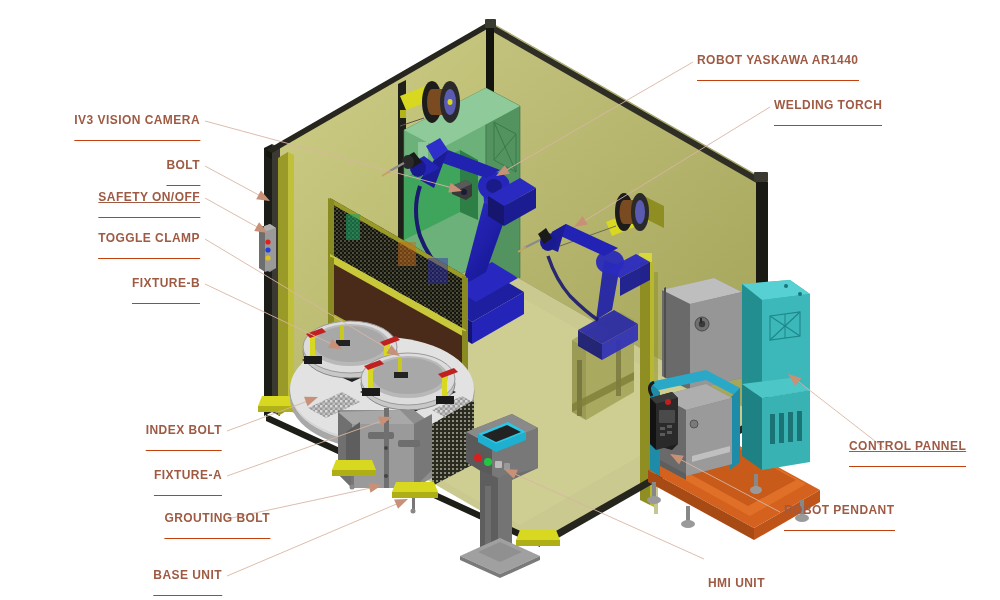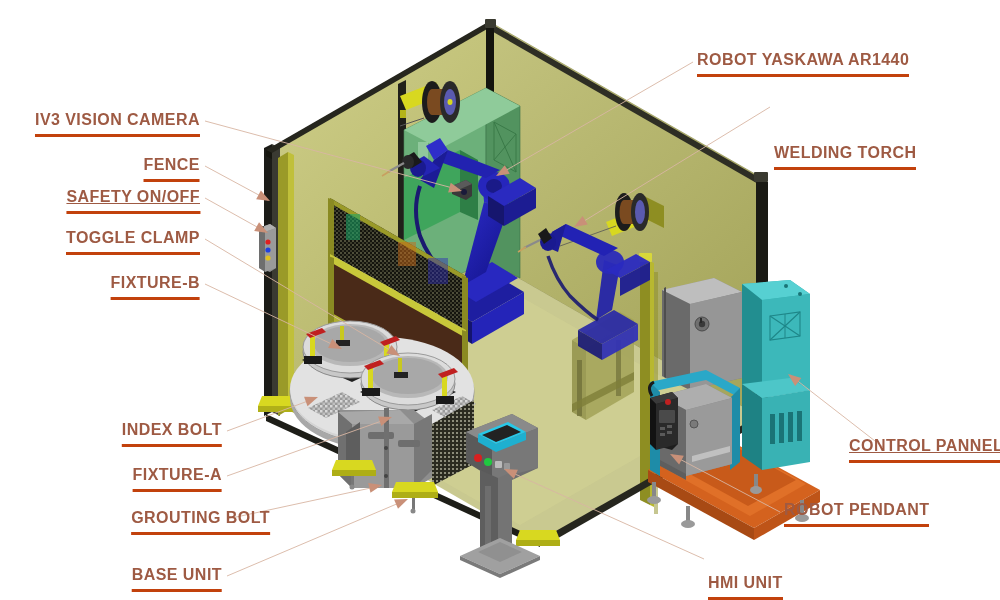--- a/index.html
+++ b/index.html
@@ -6,28 +6,28 @@
   html,body{margin:0;padding:0;background:#ffffff;}
   body{
     width:1000px;height:600px;overflow:hidden;
     font-family:"Liberation Sans","DejaVu Sans",sans-serif;
     position:relative;
   }
   #stage{position:absolute;inset:0;width:1000px;height:600px;background:#ffffff;}
   #scene{position:absolute;inset:0;width:1000px;height:600px;}
   .callout-text{
     position:absolute;
-    font-size:16px;
+    font-size:12px;
     font-weight:bold;
     letter-spacing:0.45px;
     color:#9E5A43;
     white-space:nowrap;
     line-height:12px;
-    padding-bottom:8px;
-    border-bottom:3px solid #c2410c;
+    padding-bottom:14px;
+    border-bottom:1px solid #c2410c;
     pointer-events:auto;
   }
   .callout-text.right-anchor{transform:translateX(-100%);}
 </style>
 </head>
 <body>
 
 <div id="stage">
 
   <svg id="scene" viewBox="0 0 1000 600">
@@ -483,28 +483,28 @@
         <polygon points="0,0 -13,-5 -13,5" fill="#C99078" transform="translate(788,374) rotate(218)"></polygon>
         <polyline points="780,512 672,455" fill="none" stroke="#D8B5A3" stroke-width="0.9"></polyline>
         <polygon points="0,0 -13,-5 -13,5" fill="#C99078" transform="translate(670,454) rotate(208)"></polygon>
         <polyline points="704,559 506,470" fill="none" stroke="#D8B5A3" stroke-width="0.9"></polyline>
         <polygon points="0,0 -13,-5 -13,5" fill="#C99078" transform="translate(504,469) rotate(204)"></polygon>
       </g>
   </svg>
 
   <div id="callout-layer">
       <div class="callout-text right-anchor" style="left: 200px; top: 114px; color: rgb(158, 90, 67);">IV3 VISION CAMERA</div>
-      <div class="callout-text right-anchor" style="left: 200px; top: 159px; color: rgb(158, 90, 67);">FENCE</div>
+      <div class="callout-text right-anchor" style="left: 200px; top: 159px; color: rgb(158, 90, 67);">BOLT</div>
       <div class="callout-text right-anchor" style="left: 200px; top: 191px; color: rgb(158, 90, 67); text-decoration: underline;">SAFETY ON/OFF</div>
       <div class="callout-text right-anchor" style="left: 200px; top: 232px; color: rgb(158, 90, 67);">TOGGLE CLAMP</div>
       <div class="callout-text right-anchor" style="left: 200px; top: 277px; color: rgb(158, 90, 67);">FIXTURE-B</div>
       <div class="callout-text right-anchor" style="left: 222px; top: 424px; color: rgb(158, 90, 67);">INDEX BOLT</div>
       <div class="callout-text right-anchor" style="left: 222px; top: 469px; color: rgb(158, 90, 67);">FIXTURE-A</div>
       <div class="callout-text right-anchor" style="left: 222px; top: 512px; color: rgb(158, 90, 67); margin-left: 48px;">GROUTING BOLT</div>
       <div class="callout-text right-anchor" style="left: 222px; top: 569px; color: rgb(158, 90, 67);">BASE UNIT</div>
       <div class="callout-text" style="left: 697px; top: 54px; color: rgb(158, 90, 67);">ROBOT YASKAWA AR1440</div>
-      <div class="callout-text" style="left: 774px; top: 99px; color: rgb(158, 90, 67); margin-top: 48px;">WELDING TORCH</div>
+      <div class="callout-text" style="left: 774px; top: 99px; color: rgb(158, 90, 67);">WELDING TORCH</div>
       <div class="callout-text" style="left: 849px; top: 440px; color: rgb(158, 90, 67); text-decoration: underline;">CONTROL PANNEL</div>
       <div class="callout-text" style="left: 784px; top: 504px; color: rgb(158, 90, 67); text-align: right;">ROBOT PENDANT</div>
       <div class="callout-text" style="left: 708px; top: 577px; color: rgb(158, 90, 67); text-align: center;">HMI UNIT</div>
     </div>
 
 </div>
 
 </body></html>

